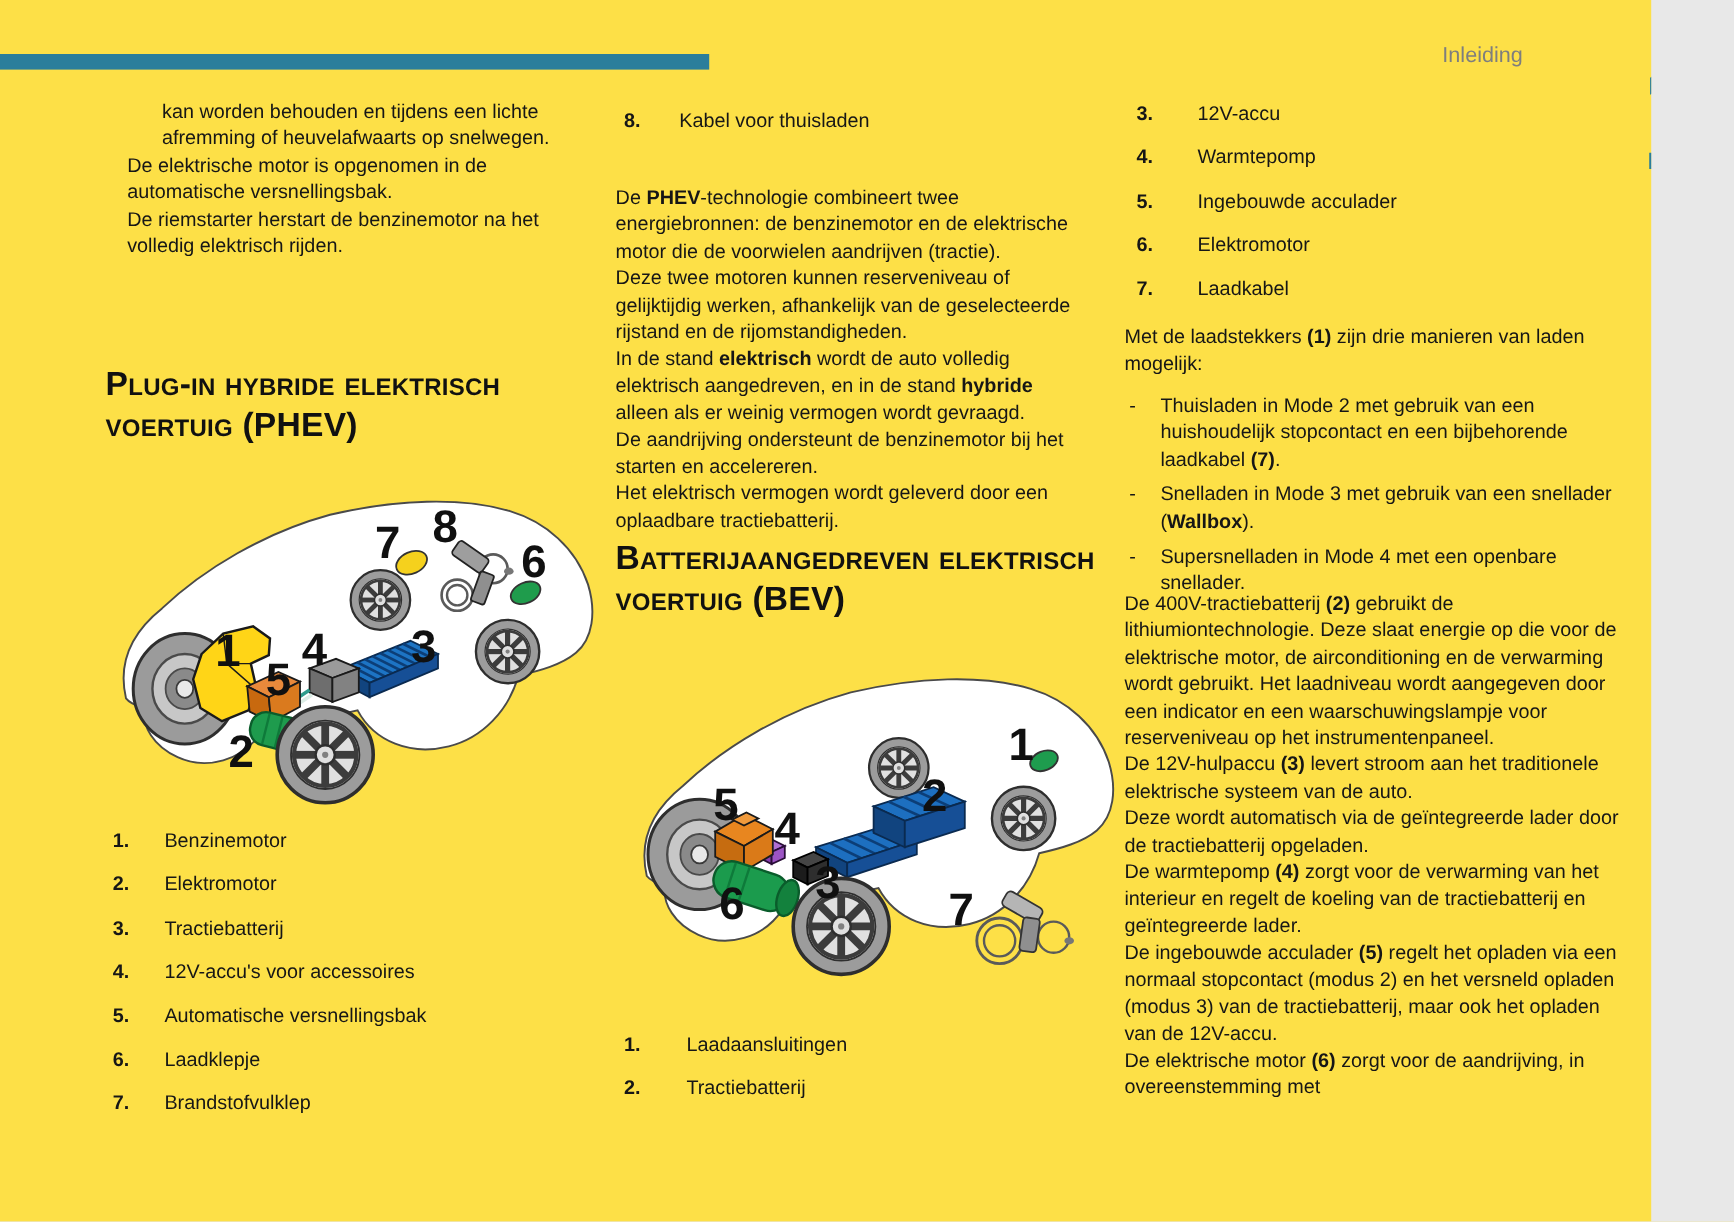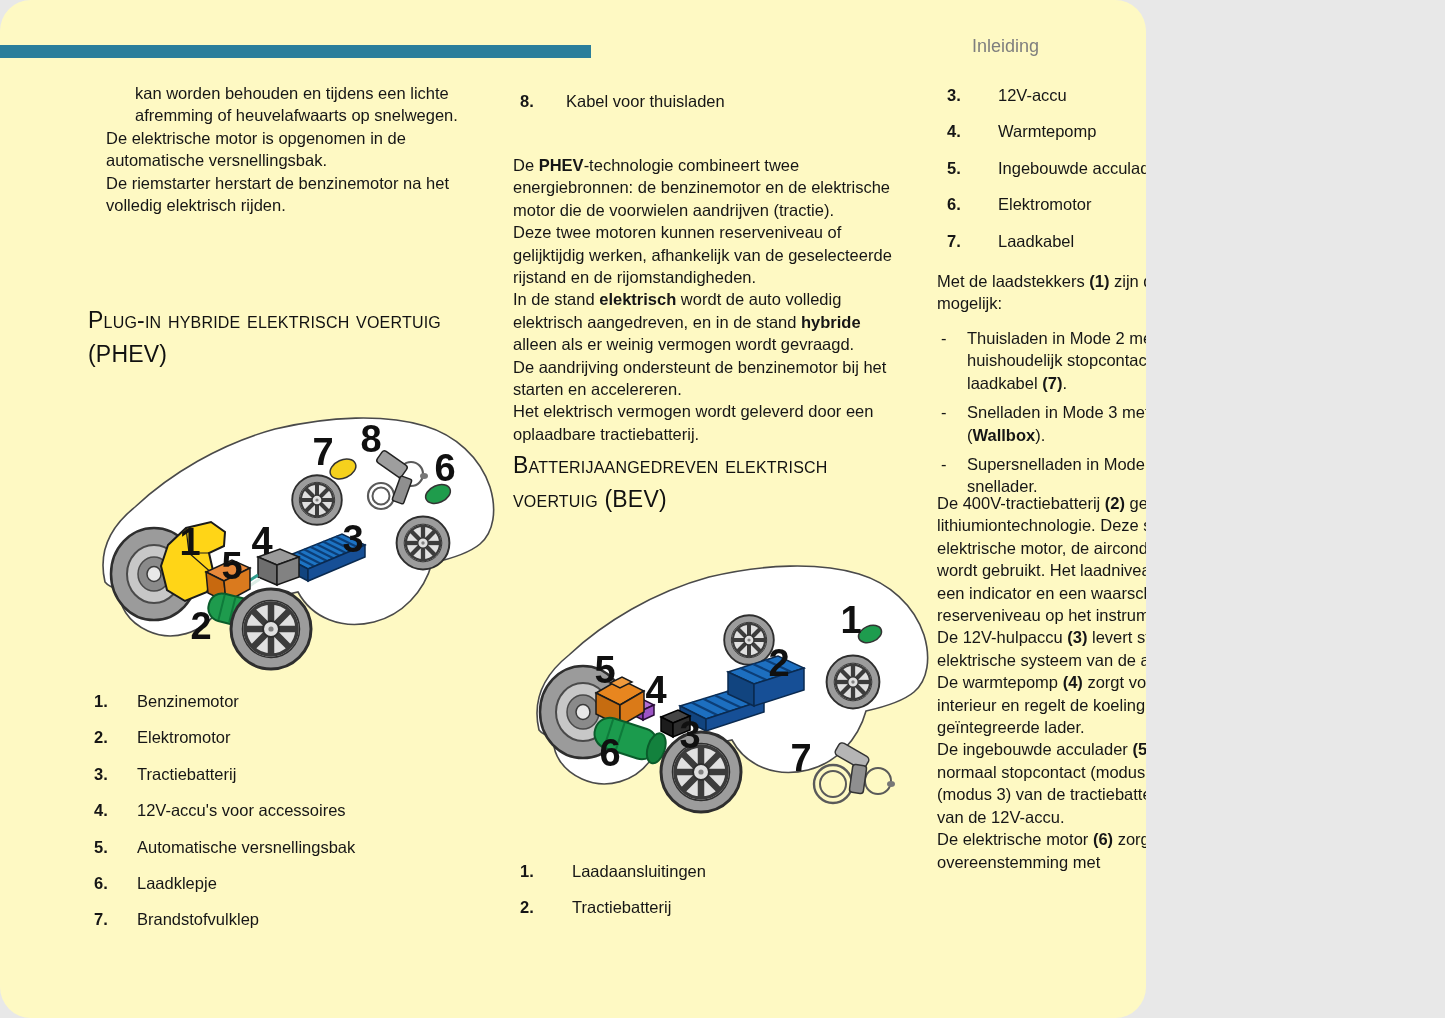--- a/index.html
+++ b/index.html
@@ -1,22 +1,22 @@
 <!DOCTYPE html>
 <html><head>
 <meta charset="utf-8">
 <style>
   html,body{margin:0;padding:0;background:#e8e8e8;}
-  .page{position:relative;width:1146px;height:1018px;background:#fef9c3;overflow:hidden;
-        font-family:"Liberation Sans",sans-serif;color:#161616;border-radius:31px;}
+  .page{position:relative;width:1376px;height:1018px;background:#fde047;overflow:hidden;
+        font-family:"Liberation Sans",sans-serif;color:#161616;}
   .abs{position:absolute;}
   .body-text{font-size:16.5px;line-height:22.4px;}
   .body-text p{margin:0;}
   .carryover{padding-left:29px;margin:0 0 9px 0;}
-  .h1{font-size:23px;line-height:34px;font-weight:400;font-variant:small-caps;
+  .h1{font-size:28px;line-height:34px;font-weight:700;font-variant:small-caps;
       letter-spacing:0.2px;color:#111;}
   .topbar{left:0;top:45px;width:591px;height:13px;}
   .running-head{top:36px;right:107px;font-size:18px;color:#7e7e7e;}
   .chapter-num{left:1366px;top:30px;font-size:132px;font-weight:700;line-height:1;}
   .page-num{left:1383px;top:960px;font-size:16.5px;font-weight:700;color:#58585a;}
   .lrow{display:flex;margin-bottom:14px;font-size:16.5px;line-height:22.4px;}
   .lnum{font-weight:700;flex:0 0 43px;}
   .lnum.w46{flex-basis:46px;} .lnum.w51{flex-basis:51px;} .lnum.w52{flex-basis:52px;}
   .brow{display:flex;margin-bottom:7px;}
   .bdash{flex:0 0 26px;}
@@ -336,18 +336,19 @@
       </div>
     <div class="brow">
       <span class="bdash">-</span>
       <span>Supersnelladen in Mode 4 met een openbare snellader.</span>
       </div>
   </div>
 
   <div class="abs body-text" style="left:937px;top:492px;width:414px;">
     <p>De 400V-tractiebatterij <b>(2)</b> gebruikt de lithiumiontechnologie. Deze slaat energie op die voor de elektrische motor, de airconditioning en de verwarming wordt gebruikt. Het laadniveau wordt aangegeven door een indicator en een waarschuwingslampje voor reserveniveau op het instrumentenpaneel.</p>
     <p>De 12V-hulpaccu <b>(3)</b> levert stroom aan het traditionele elektrische systeem van de auto.</p>
+    <p>Deze wordt automatisch via de geïntegreerde lader door de tractiebatterij opgeladen.</p>
     <p>De warmtepomp <b>(4)</b> zorgt voor de verwarming van het interieur en regelt de koeling van de tractiebatterij en geïntegreerde lader.</p>
     <p>De ingebouwde acculader <b>(5)</b> regelt het opladen via een normaal stopcontact (modus 2) en het versneld opladen (modus 3) van de tractiebatterij, maar ook het opladen van de 12V-accu.</p>
     <p>De elektrische motor <b>(6)</b> zorgt voor de aandrijving, in overeenstemming met</p>
   </div>
 
 </div>
 
 </body></html>

